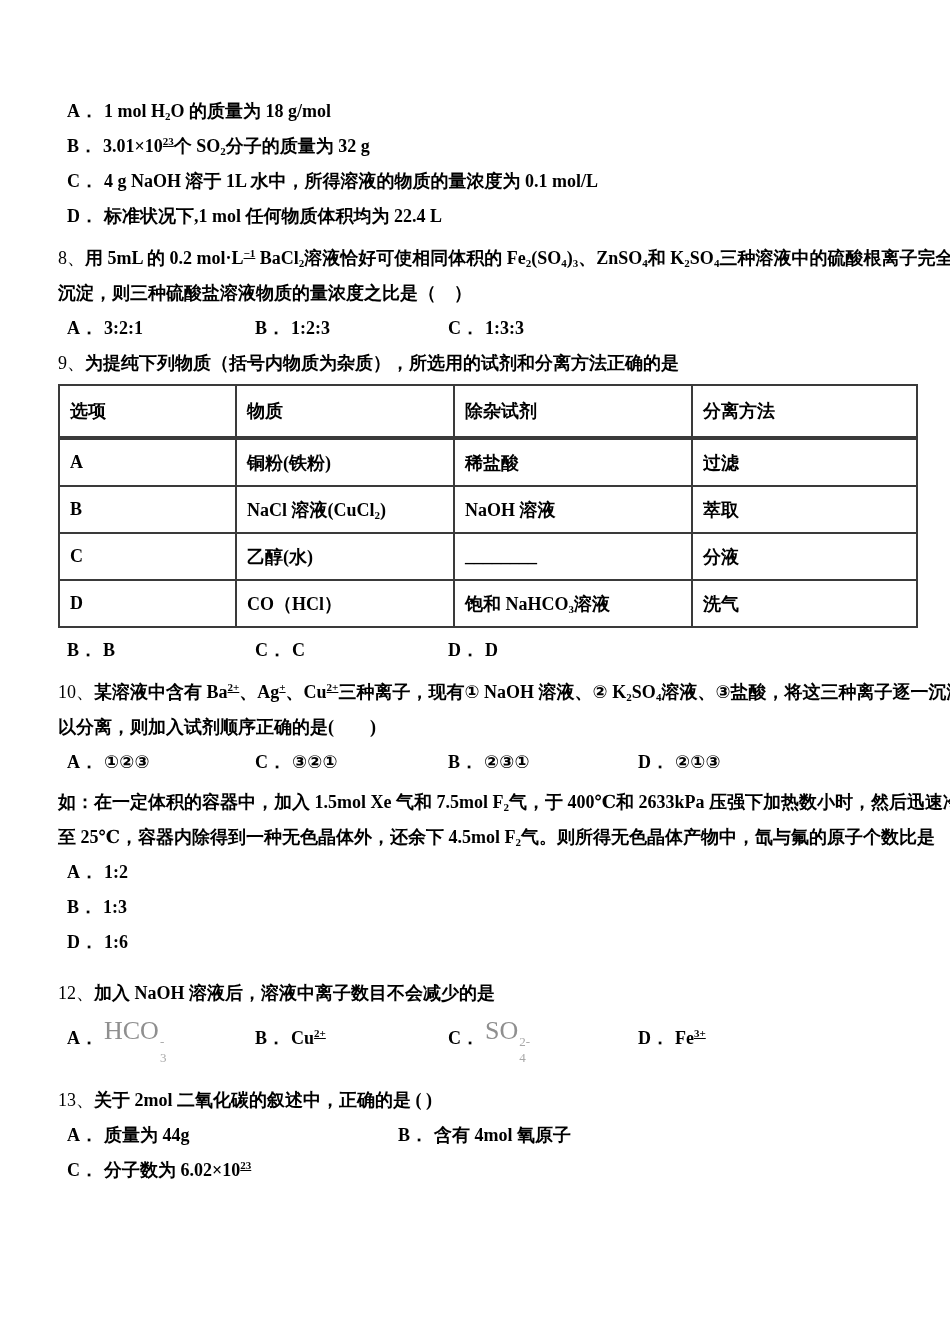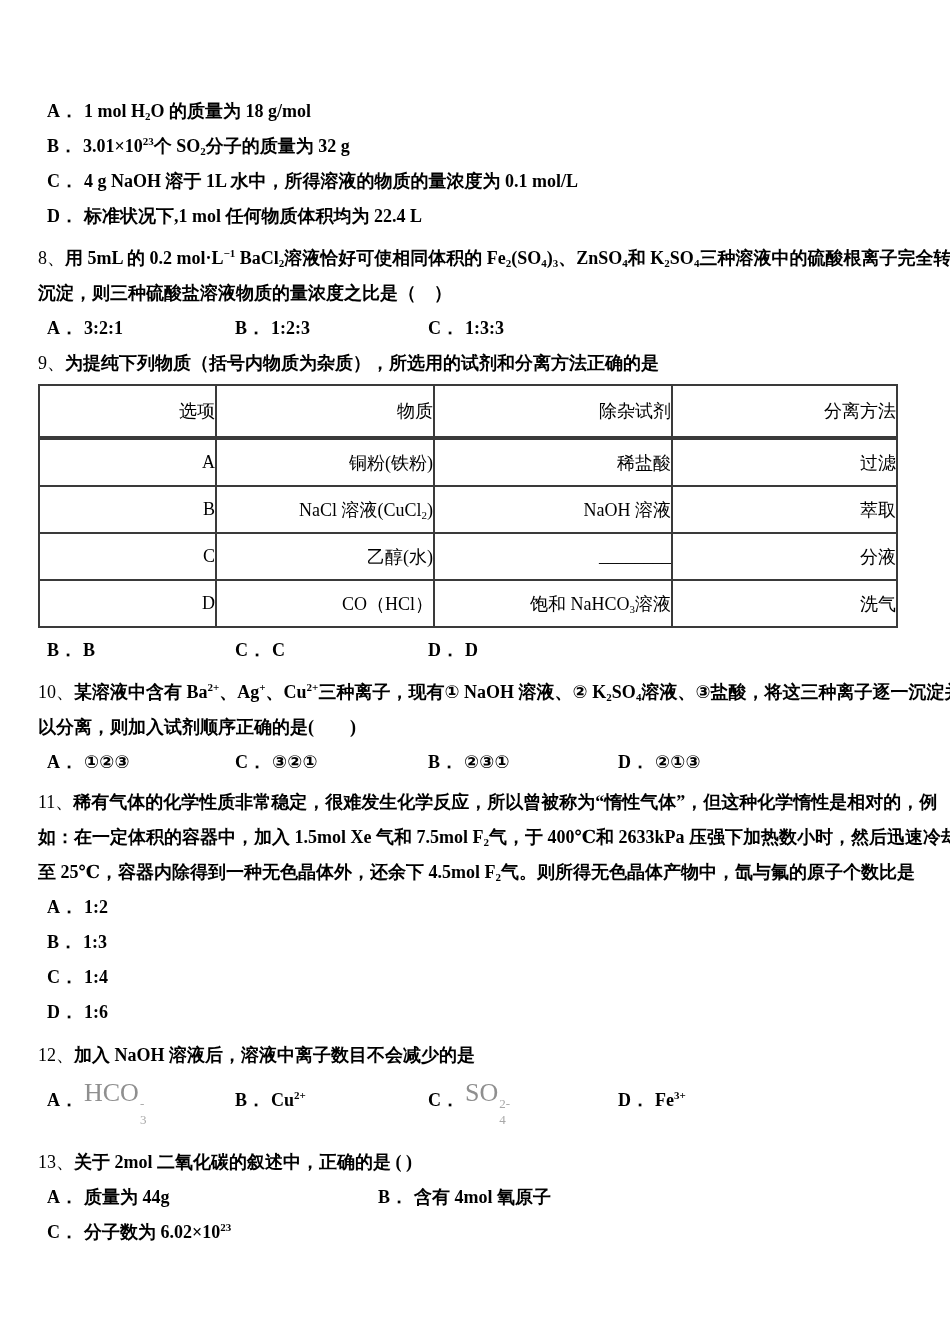--- a/index.html
+++ b/index.html
@@ -5,67 +5,67 @@
   html, body { margin: 0; padding: 0; background: #ffffff; }
   body {
     width: 950px; height: 1344px;
     font-family: "Liberation Serif", "DejaVu Serif", "DejaVu Sans", serif;
     color: #000000;
     overflow: hidden;
   }
   .page {
     box-sizing: border-box;
     width: 950px; height: 1344px;
-    padding: 94px 54px 0 38px;
+    padding: 94px 54px 0 58px;
   }
   .line {
     font-size: 18px;
     font-weight: 700;
     line-height: 35px;
     white-space: nowrap;
   }
   .opt-indent { padding-left: 9px; }
   .qnum {
     font-weight: 400;
     font-size: 18px;
   }
   .opt-label { font-weight: 700; margin-right: 6px; }
   sub, sup { font-size: 11px; line-height: 0; }
-  sup { vertical-align: 7px; }
+  sup { vertical-align: 7px; text-decoration: underline; }
   sub { vertical-align: -3px; }
   .opt-row4 {
     display: grid;
     grid-template-columns: 163px 168px 165px 1fr;
     padding-left: 9px;
     gap: 25px;
   }
   .opt-row2 {
     display: grid;
     grid-template-columns: 331px 1fr;
     padding-left: 9px;
   }
   .block-q8, .block-q10 { margin-top: 7px; }
   .block-q11 { margin-top: 5px; }
-  .block-q12 { margin-top: 8px; }
+  .block-q12 { margin-top: 16px; }
   .block-q13 { margin-top: 8px; }
   table.q-table {
     width: 858px;
     border-collapse: collapse;
     table-layout: fixed;
     margin: 3px 0 5px 0;
   }
   table.q-table col.c1 { width: 177px; }
   table.q-table col.c2 { width: 218px; }
   table.q-table col.c3 { width: 238px; }
   table.q-table col.c4 { width: 225px; }
   table.q-table th, table.q-table td {
     border: 2px solid var(--table-border, #3a3a3a);
     font-size: 18px;
-    font-weight: 400;
-    text-align: right;
+    font-weight: 700;
+    text-align: left;
     vertical-align: middle;
     padding: 0 0 0 10px;
     white-space: nowrap;
     overflow: hidden;
   }
   table.q-table th { height: 50px; border-bottom: 4px solid var(--table-border, #3a3a3a); }
   table.q-table td { height: 45px; }
   .q12-opts { margin: 10px 0 14px 0; }
   .formula {
     display: inline-block;
@@ -167,26 +167,24 @@
     <div class="line"><span>以分离，则加入试剂顺序正确的是(　　)</span></div>
     <div class="line opt-row4">
       <span><span class="opt-label">A．</span><span>①②③</span></span>
       <span><span class="opt-label">C．</span><span>③②①</span></span>
       <span><span class="opt-label">B．</span><span>②③①</span></span>
       <span><span class="opt-label">D．</span><span>②①③</span></span>
     </div>
   </section>
 
   <section class="block-q11">
-    <div class="line"><span class="qnum">11、</span><span>稀有气体的化学性质非常稳定，很难发生化学反应，所以曾被称为“惰性气体”，但这种化学惰性是相对的，例</span></div>
     <div class="line"><span>如：在一定体积的容器中，加入 1.5mol Xe 气和 7.5mol F<sub>2</sub>气，于 400℃和 2633kPa 压强下加热数小时，然后迅速冷却</span></div>
     <div class="line"><span>至 25℃，容器内除得到一种无色晶体外，还余下 4.5mol F<sub>2</sub>气。则所得无色晶体产物中，氙与氟的原子个数比是</span></div>
     <div class="line opt-indent"><span class="opt-label">A．</span><span>1:2</span></div>
     <div class="line opt-indent"><span class="opt-label">B．</span><span>1:3</span></div>
-    <div class="line opt-indent"><span class="opt-label">C．</span><span>1:4</span></div>
     <div class="line opt-indent"><span class="opt-label">D．</span><span>1:6</span></div>
   </section>
 
   <section class="block-q12">
     <div class="line"><span class="qnum">12、</span><span>加入 NaOH 溶液后，溶液中离子数目不会减少的是</span></div>
     <div class="line opt-row4 q12-opts">
       <span><span class="opt-label">A．</span><span class="formula"><span>HCO</span><span class="fscripts">
               <span class="fsup">-</span>
               <span class="fsub">3</span>
             </span></span></span>

